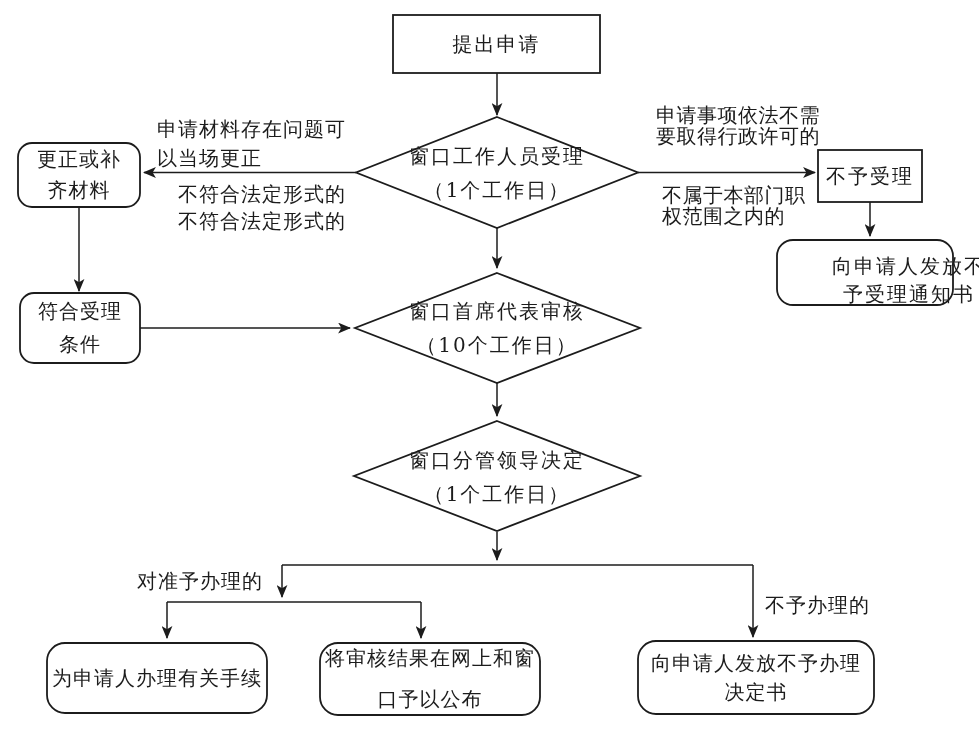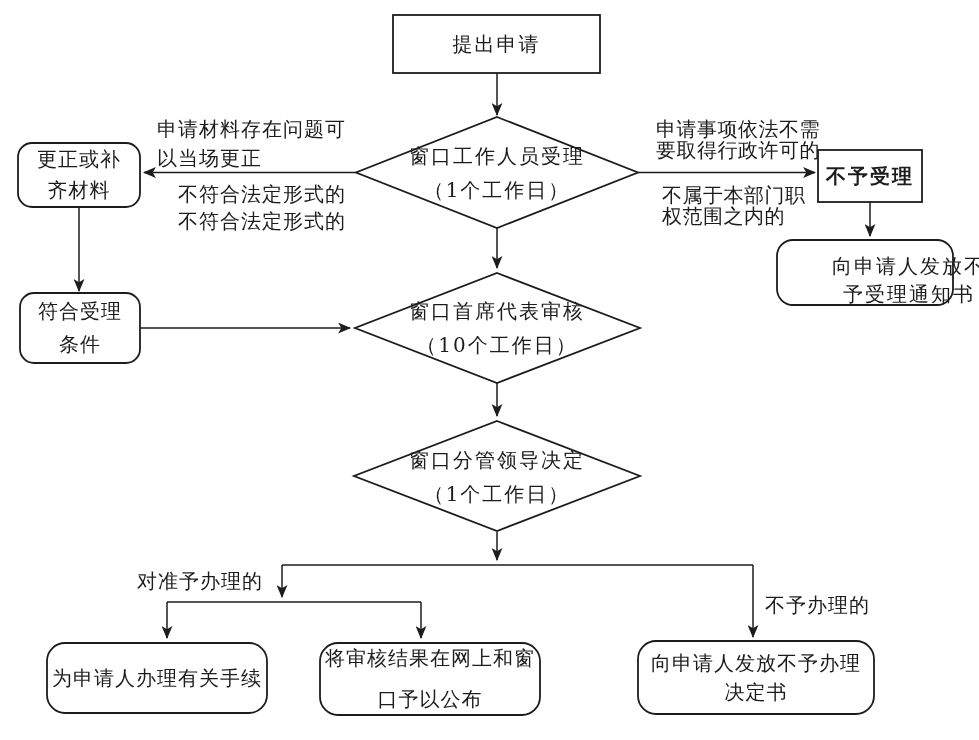--- a/index.html
+++ b/index.html
@@ -99,21 +99,21 @@
   <div class="box-label" style="left:18px;top:143px;width:122px;height:64px;letter-spacing:1px;">
     <span>更正或补</span>
     <span>齐材料</span>
   </div>
 
   <div class="box-label" style="left:20px;top:293px;width:120px;height:70px;letter-spacing:1px;line-height:33px;">
     <span>符合受理</span>
     <span>条件</span>
   </div>
 
-  <div class="box-label" style="left:818px;top:150px;width:104px;height:52px;font-weight:bold;">不予受理</div>
+  <div class="box-label" style="left:818px;top:150px;width:104px;height:52px;">不予受理</div>
 
   <div class="box-label" style="left:777px;top:240px;width:176px;height:80px;line-height:28px;padding-left:44px;">
     <span>向申请人发放不</span>
     <span>予受理通知书</span>
   </div>
 
   <div class="box-label" style="left:47px;top:643px;width:220px;height:70px;letter-spacing:1px;">为申请人办理有关手续</div>
 
   <div class="box-label" style="left:320px;top:643px;width:220px;height:72px;letter-spacing:1px;line-height:29px;gap:12px;">
     <span>将审核结果在网上和窗</span>
@@ -128,21 +128,21 @@
   <div class="edge-label" style="left:157px;top:115px;line-height:29px;">
     <span>申请材料存在问题可</span>
     <span>以当场更正</span>
   </div>
 
   <div class="edge-label" style="left:160px;top:181px;width:204px;text-align:center;line-height:27px;">
     <span>不符合法定形式的</span>
     <span>不符合法定形式的</span>
   </div>
 
-  <div class="edge-label" style="left:656px;top:119px;line-height:21px;letter-spacing:0.5px;">
+  <div class="edge-label" style="left:656px;top:105px;line-height:21px;letter-spacing:0.5px;">
     <span>申请事项依法不需</span>
     <span>要取得行政许可的</span>
   </div>
 
   <div class="edge-label" style="left:662px;top:185px;line-height:21px;letter-spacing:0.5px;">
     <span>不属于本部门职</span>
     <span>权范围之内的</span>
   </div>
 
   <div class="edge-label" style="left:137px;top:571px;line-height:20px;">对准予办理的</div>

